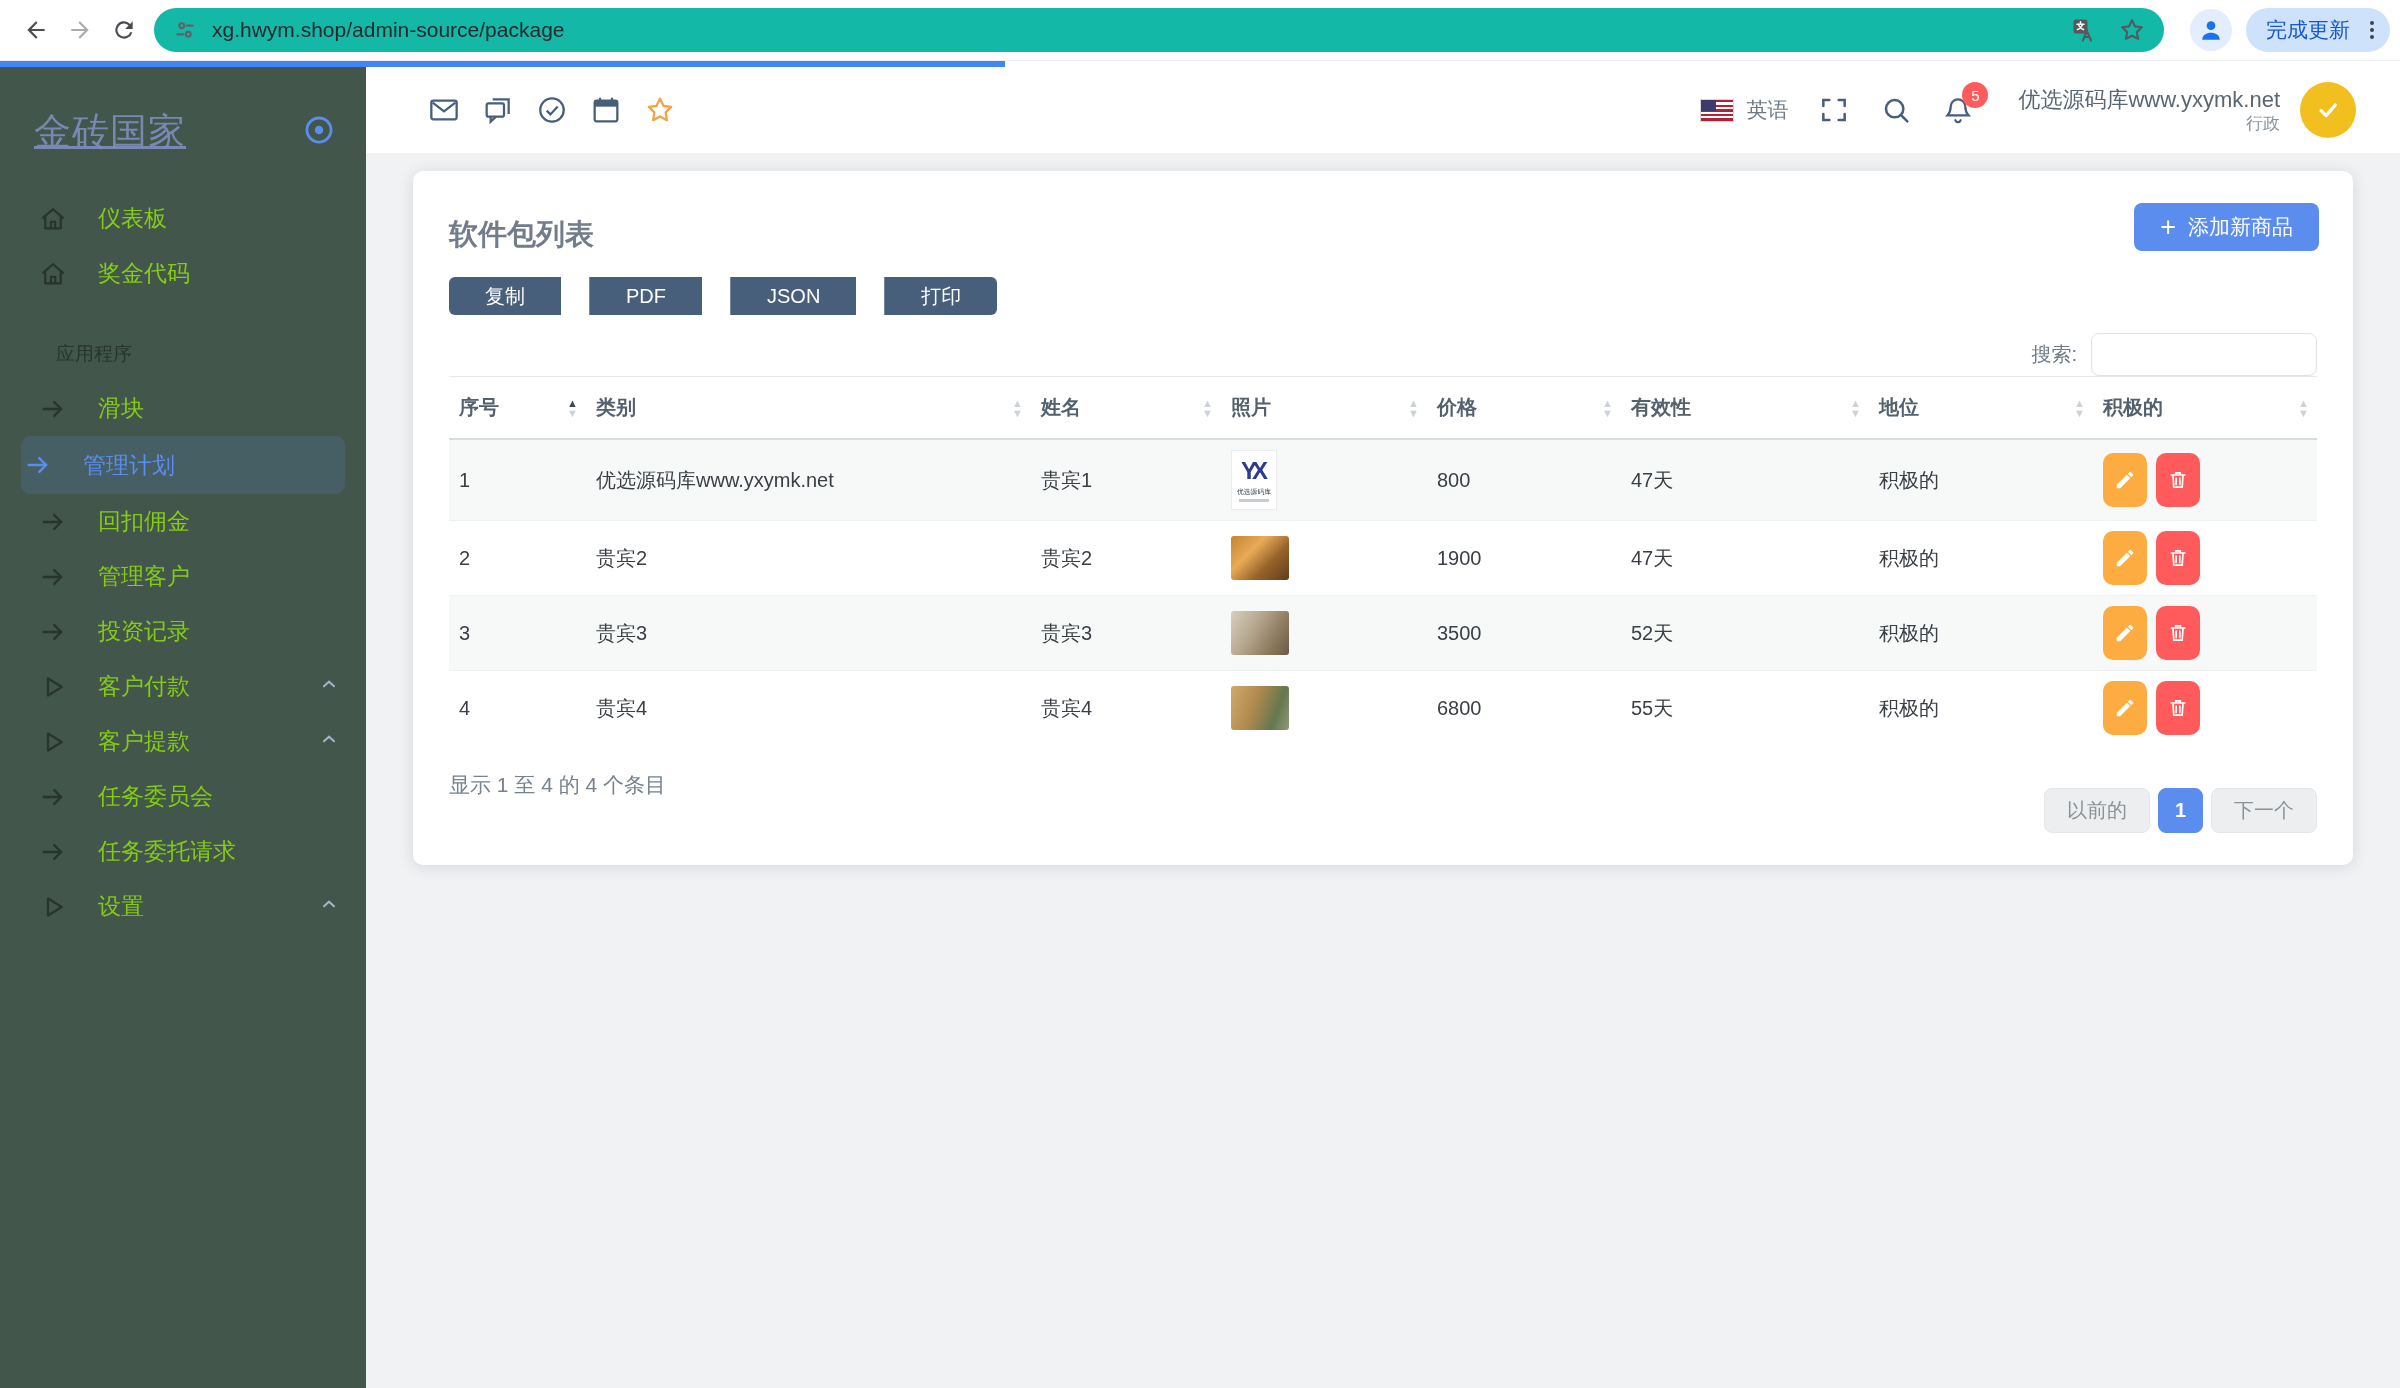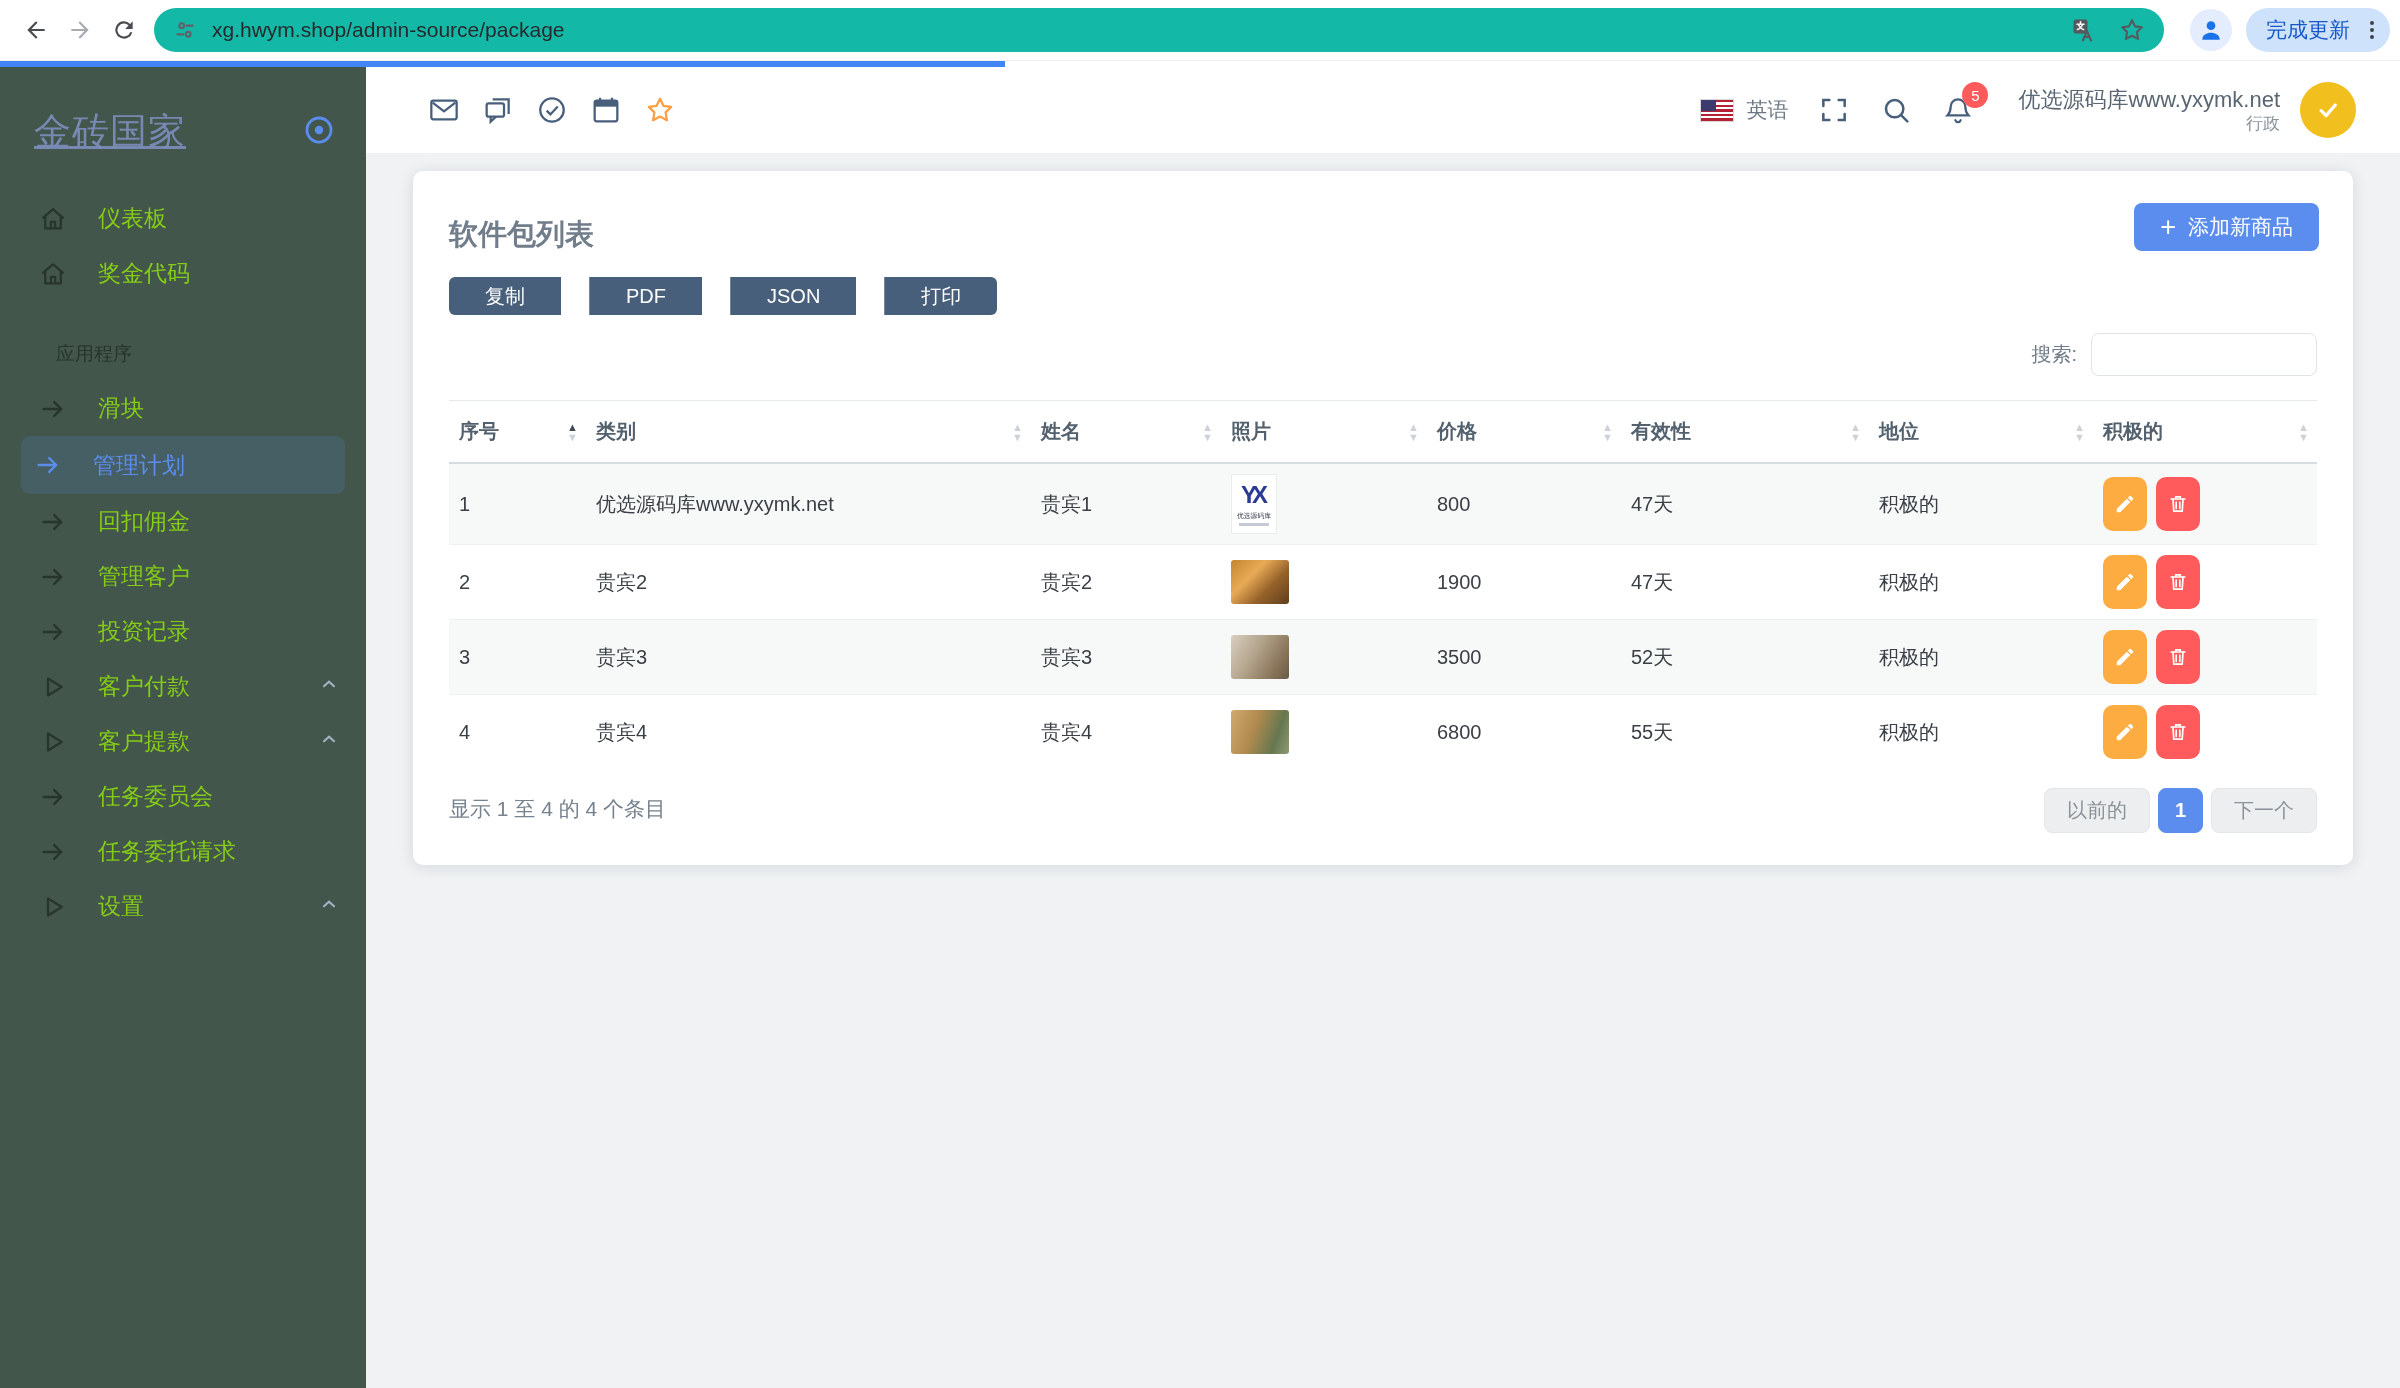--- a/index.html
+++ b/index.html
@@ -33,21 +33,21 @@
   .logo-row { display:flex; align-items:center; justify-content:space-between; padding:14px 30px 10px 34px; }
   .logo-text { font-size:37px; color:rgba(122,140,183,0.95); letter-spacing:1px;text-decoration:underline; }
   .sb-toggle svg { width:34px; height:34px; }
   .menu { margin-top:24px; }
   .menu-item { height:55px; display:flex; align-items:center; padding:0 26px 0 38px; font-size:23px; color:#84cc16; cursor:default; }
   .mi-icon { width:30px; height:30px; margin-right:30px; flex-shrink:0; color:#27352d; }
   .mi-icon svg { width:30px; height:30px; display:block; }
   .mi-label { white-space:nowrap; }
   .mi-chev { margin-left:auto; color:#a3b4c4; }
   .mi-chev svg { width:22px; height:22px; }
-  .menu-item.active { background:#465f64; border-radius:9px; margin:0 21px; padding:0 12px; height:58px; color:#5a8dee; }
+  .menu-item.active { background:#465f64; border-radius:9px; margin:0 21px; padding:0 2px; height:58px; color:#5a8dee; }
   .menu-item.active .mi-icon { color:#5a8dee; }
   .section-label { font-size:19px; color:rgba(22,34,26,0.62); padding:0 56px; margin:40px 0 14px; }
 
   .main { flex:1; display:flex; flex-direction:column; background:#f0f2f3; min-width:0; }
   .topbar { height:86px; background:#fff; display:flex; align-items:center; padding:0 44px 0 62px; flex-shrink:0; }
   .tb-ic { width:32px; height:32px; margin-right:22px; color:#475f7b; flex-shrink:0; }
   .tb-ic svg { width:32px; height:32px; display:block; }
   .tb-right { margin-left:auto; display:flex; align-items:center; }
   .flag { width:34px; height:23px; position:relative; background:repeating-linear-gradient(180deg,#b22234 0 2.3px,#ffffff 2.3px 4.6px); border:1px solid #d8d8d8; flex-shrink:0; }
   .flag .canton { position:absolute; left:0; top:0; width:15px; height:11px; background:#3c3b6e; }
@@ -67,21 +67,21 @@
   .card-title { padding-top:44px; font-size:29px; color:#717d8a; }
   .btn-group { display:inline-flex; margin-top:22px; border-radius:6px; overflow:hidden;gap:28px; }
   .exp-btn { background:#475f7b; color:#fff; border:none; font-size:20px; height:38px; padding:0 36px; font-family:inherit; cursor:pointer; }
   .exp-btn + .exp-btn { border-left:1px solid rgba(255,255,255,0.25); }
   .add-btn { position:absolute; top:32px; right:34px; background:#5a8dee; color:#fff; border:none; height:48px; border-radius:8px; padding:0 26px; font-size:21px; display:flex; align-items:center; gap:12px; font-family:inherit; cursor:pointer; }
   .add-btn .plus { font-size:27px; line-height:1; }
   .search-row { display:flex; justify-content:flex-end; align-items:center; margin-top:18px; }
   .search-label { font-size:20px; color:#6f7b87; margin-right:14px; }
   .search-input { width:226px; height:43px; border:1px solid #dfe3e8; border-radius:8px; outline:none; font-size:20px; padding:0 12px; font-family:inherit; }
 
-  table { width:100%; border-collapse:collapse; table-layout:fixed; margin-top:24px; }
+  table { width:100%; border-collapse:collapse; table-layout:fixed; }
   col.c0{width:137px} col.c1{width:445px} col.c2{width:190px} col.c3{width:206px}
   col.c4{width:194px} col.c5{width:248px} col.c6{width:224px} col.c7{width:224px}
   th { font-size:20px; color:#53616e; font-weight:bold; text-align:left; padding:17px 30px 17px 10px; border-top:1px solid #e6e9ec; border-bottom:2px solid #d7dce0; position:relative; white-space:nowrap; }
   .sorts { position:absolute; right:8px; top:50%; transform:translateY(-50%); display:flex; flex-direction:column; font-size:11px; line-height:10px; color:#ccd2d8; }
   .sorts .on { color:#3e4a55; }
   td { font-size:20px; color:#3a3f45; padding:10px; height:73px; border-top:1px solid #eef0f2; vertical-align:middle; white-space:nowrap; }
   tbody tr:nth-child(odd) td { background:#f7f8f8; }
   tbody tr:first-child td { border-top:none; }
   .ph { width:58px; height:44px; border-radius:3px; }
   .ph.warehouse-shelves { background:linear-gradient(135deg,#c5852f 0%,#e8aa56 35%,#96622a 65%,#5e3f1c 100%); }

